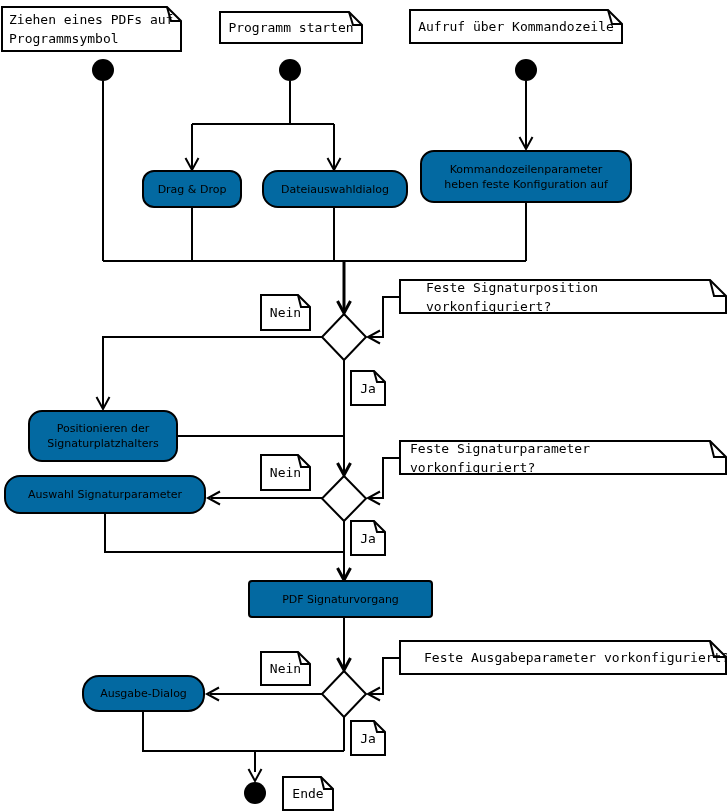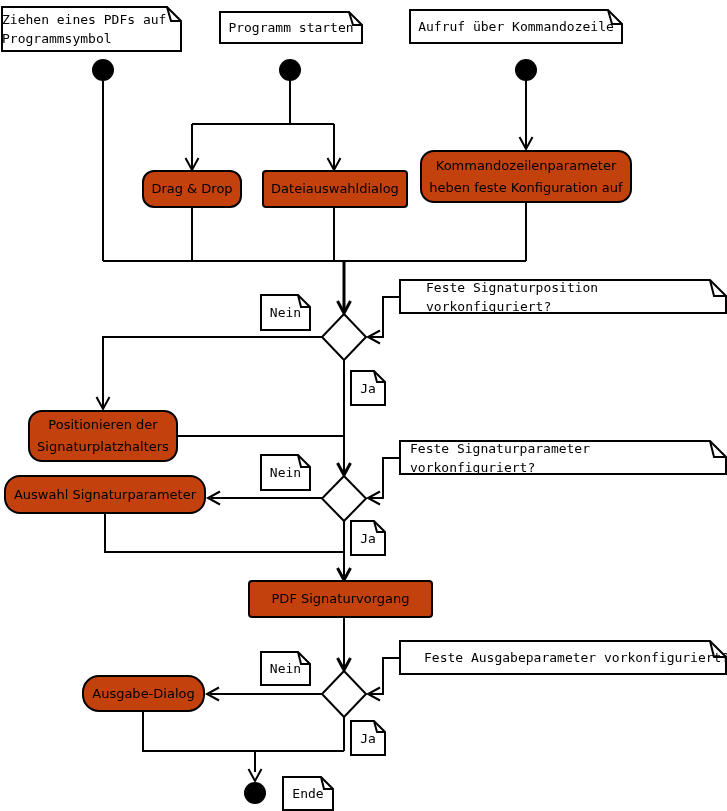--- a/index.html
+++ b/index.html
@@ -4,23 +4,23 @@
 <style>
   html,body{margin:0;padding:0;background:#fff;}
   #stage{position:relative;width:727px;height:811px;background:#ffffff;overflow:hidden;
          font-family:"DejaVu Sans",sans-serif;}
   #stage svg{position:absolute;left:0;top:0;}
   .txt{position:absolute;color:#000;display:flex;align-items:center;justify-content:center;
        box-sizing:border-box;}
   .mono{font-family:"DejaVu Sans Mono",monospace;font-size:13px;line-height:19px;}
   .pre{white-space:pre-line;}
   .left{justify-content:flex-start;text-align:left;}
-  .activity{position:absolute;box-sizing:border-box;background:#c2410c;border:2px solid #000;
+  .activity{position:absolute;box-sizing:border-box;background:#0369a1;border:2px solid #000;
             display:flex;align-items:center;justify-content:center;text-align:center;
-            font-family:"DejaVu Sans",sans-serif;font-size:13px;line-height:22px;color:#000;}
+            font-family:"DejaVu Sans",sans-serif;font-size:11px;line-height:15px;color:#000;}
 </style>
 </head>
 <body>
 
 <div id="stage">
 
   <svg width="727" height="811" viewBox="0 0 727 811">
     <g stroke="#000" stroke-width="2" fill="none">
 
       <path d="M103 81 V261"></path>
@@ -103,37 +103,37 @@
     </g>
 
     <g fill="#000000" stroke="none">
       <circle cx="103" cy="70" r="11"></circle>
       <circle cx="290" cy="70" r="11"></circle>
       <circle cx="526" cy="70" r="11"></circle>
       <circle cx="255" cy="793" r="11"></circle>
     </g>
   </svg>
 
-  <div class="txt mono pre left" style="left:2px;top:7px;width:179px;height:44px;padding-left:0;">Ziehen eines PDFs auf
+  <div class="txt mono pre left" style="left:2px;top:7px;width:179px;height:44px;padding-left:7px;">Ziehen eines PDFs auf
 Programmsymbol</div>
   <div class="txt mono" style="left:220px;top:12px;width:142px;height:31px;">Programm starten</div>
   <div class="txt mono" style="left:410px;top:10px;width:212px;height:33px;">Aufruf über Kommandozeile</div>
   <div class="txt mono left" style="left:400px;top:280px;width:326px;height:33px;padding-left:26px;">Feste Signaturposition vorkonfiguriert?</div>
   <div class="txt mono left" style="left:400px;top:441px;width:289px;height:33px;padding-left:10px;">Feste Signaturparameter vorkonfiguriert?</div>
   <div class="txt mono left" style="left:400px;top:641px;width:354px;height:33px;padding-left:24px;">Feste Ausgabeparameter vorkonfiguriert?</div>
   <div class="txt mono" style="left:261px;top:295px;width:49px;height:35px;">Nein</div>
   <div class="txt mono" style="left:261px;top:455px;width:49px;height:35px;">Nein</div>
   <div class="txt mono" style="left:261px;top:652px;width:49px;height:33px;">Nein</div>
   <div class="txt mono" style="left:351px;top:371px;width:34px;height:34px;">Ja</div>
   <div class="txt mono" style="left:351px;top:521px;width:34px;height:34px;">Ja</div>
   <div class="txt mono" style="left:351px;top:721px;width:34px;height:34px;">Ja</div>
   <div class="txt mono" style="left:283px;top:777px;width:50px;height:33px;">Ende</div>
 
   <div class="activity" style="left:142px;top:170px;width:100px;height:38px;border-radius:12px;">Drag &amp; Drop</div>
-  <div class="activity" style="left:262px;top:170px;width:146px;height:38px;border-radius:4px;">Dateiauswahldialog</div>
+  <div class="activity" style="left:262px;top:170px;width:146px;height:38px;border-radius:16px;">Dateiauswahldialog</div>
   <div class="activity pre" style="left:420px;top:150px;width:212px;height:53px;border-radius:14px;">Kommandozeilenparameter
 heben feste Konfiguration auf</div>
   <div class="activity pre" style="left:28px;top:410px;width:150px;height:52px;border-radius:14px;">Positionieren der
 Signaturplatzhalters</div>
   <div class="activity" style="left:4px;top:475px;width:202px;height:39px;border-radius:16px;">Auswahl Signaturparameter</div>
   <div class="activity" style="left:248px;top:580px;width:185px;height:38px;border-radius:4px;">PDF Signaturvorgang</div>
   <div class="activity" style="left:82px;top:675px;width:123px;height:37px;border-radius:17px;">Ausgabe-Dialog</div>
 
 </div>
 

